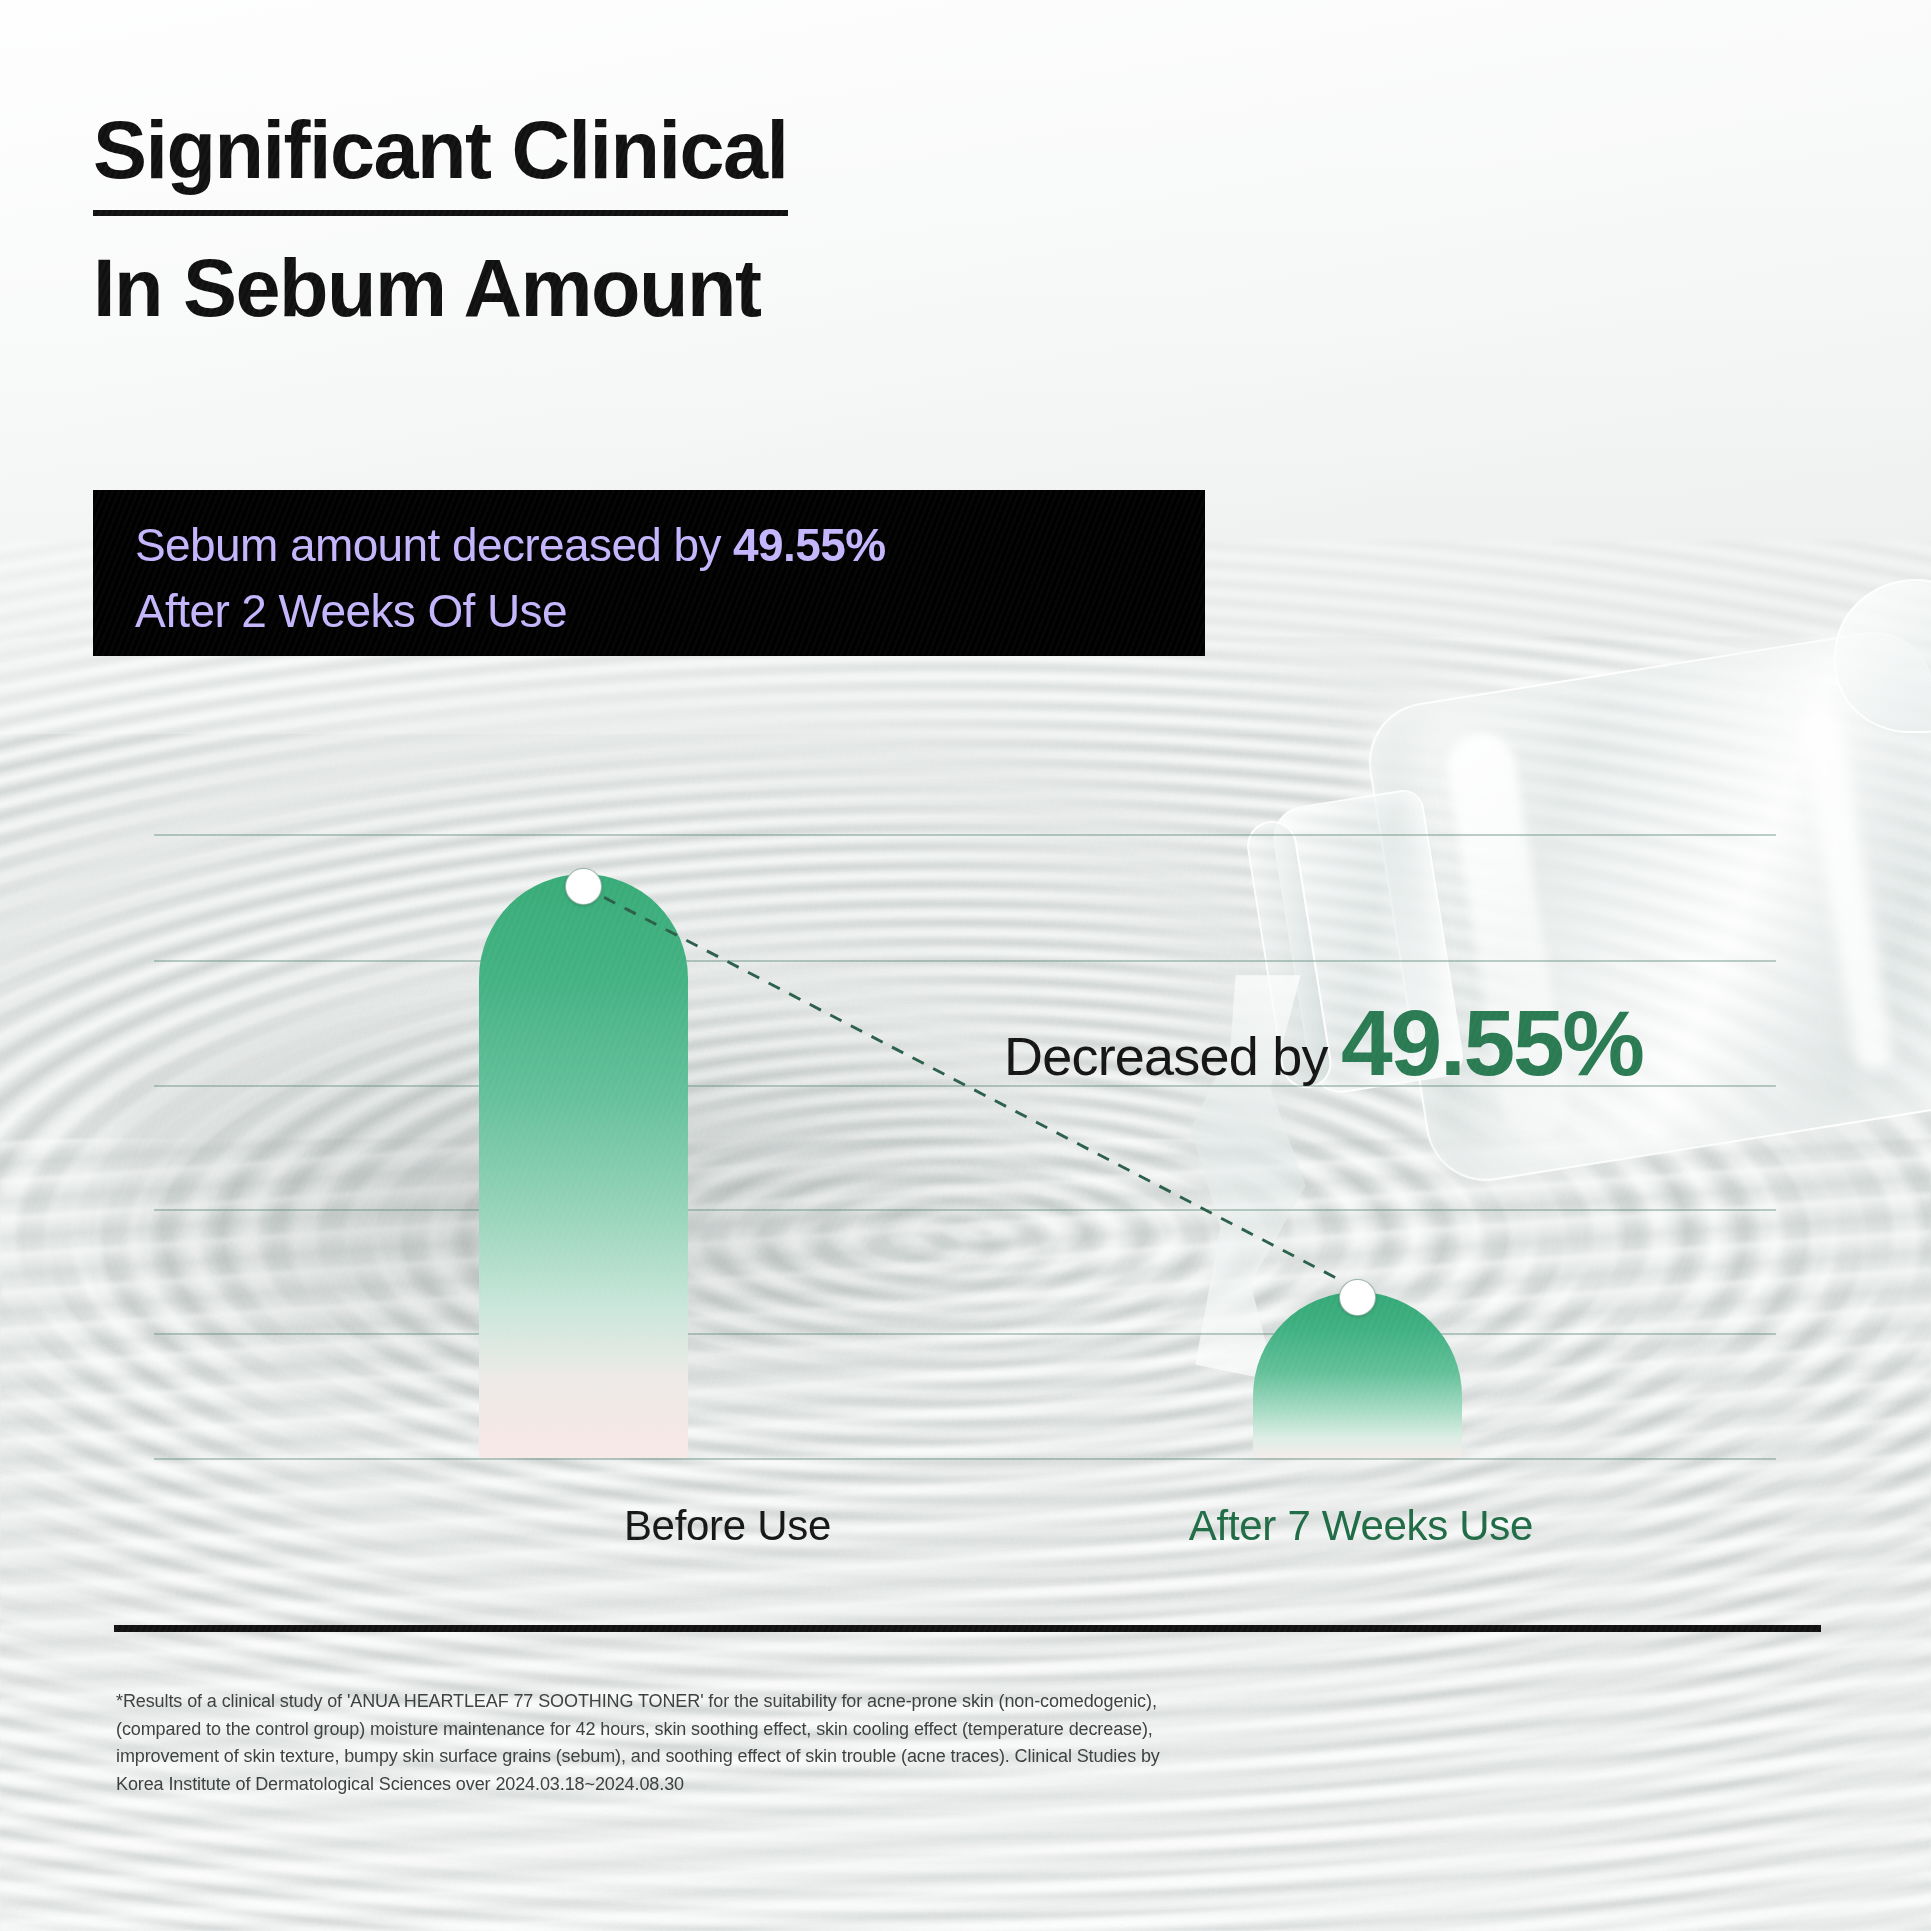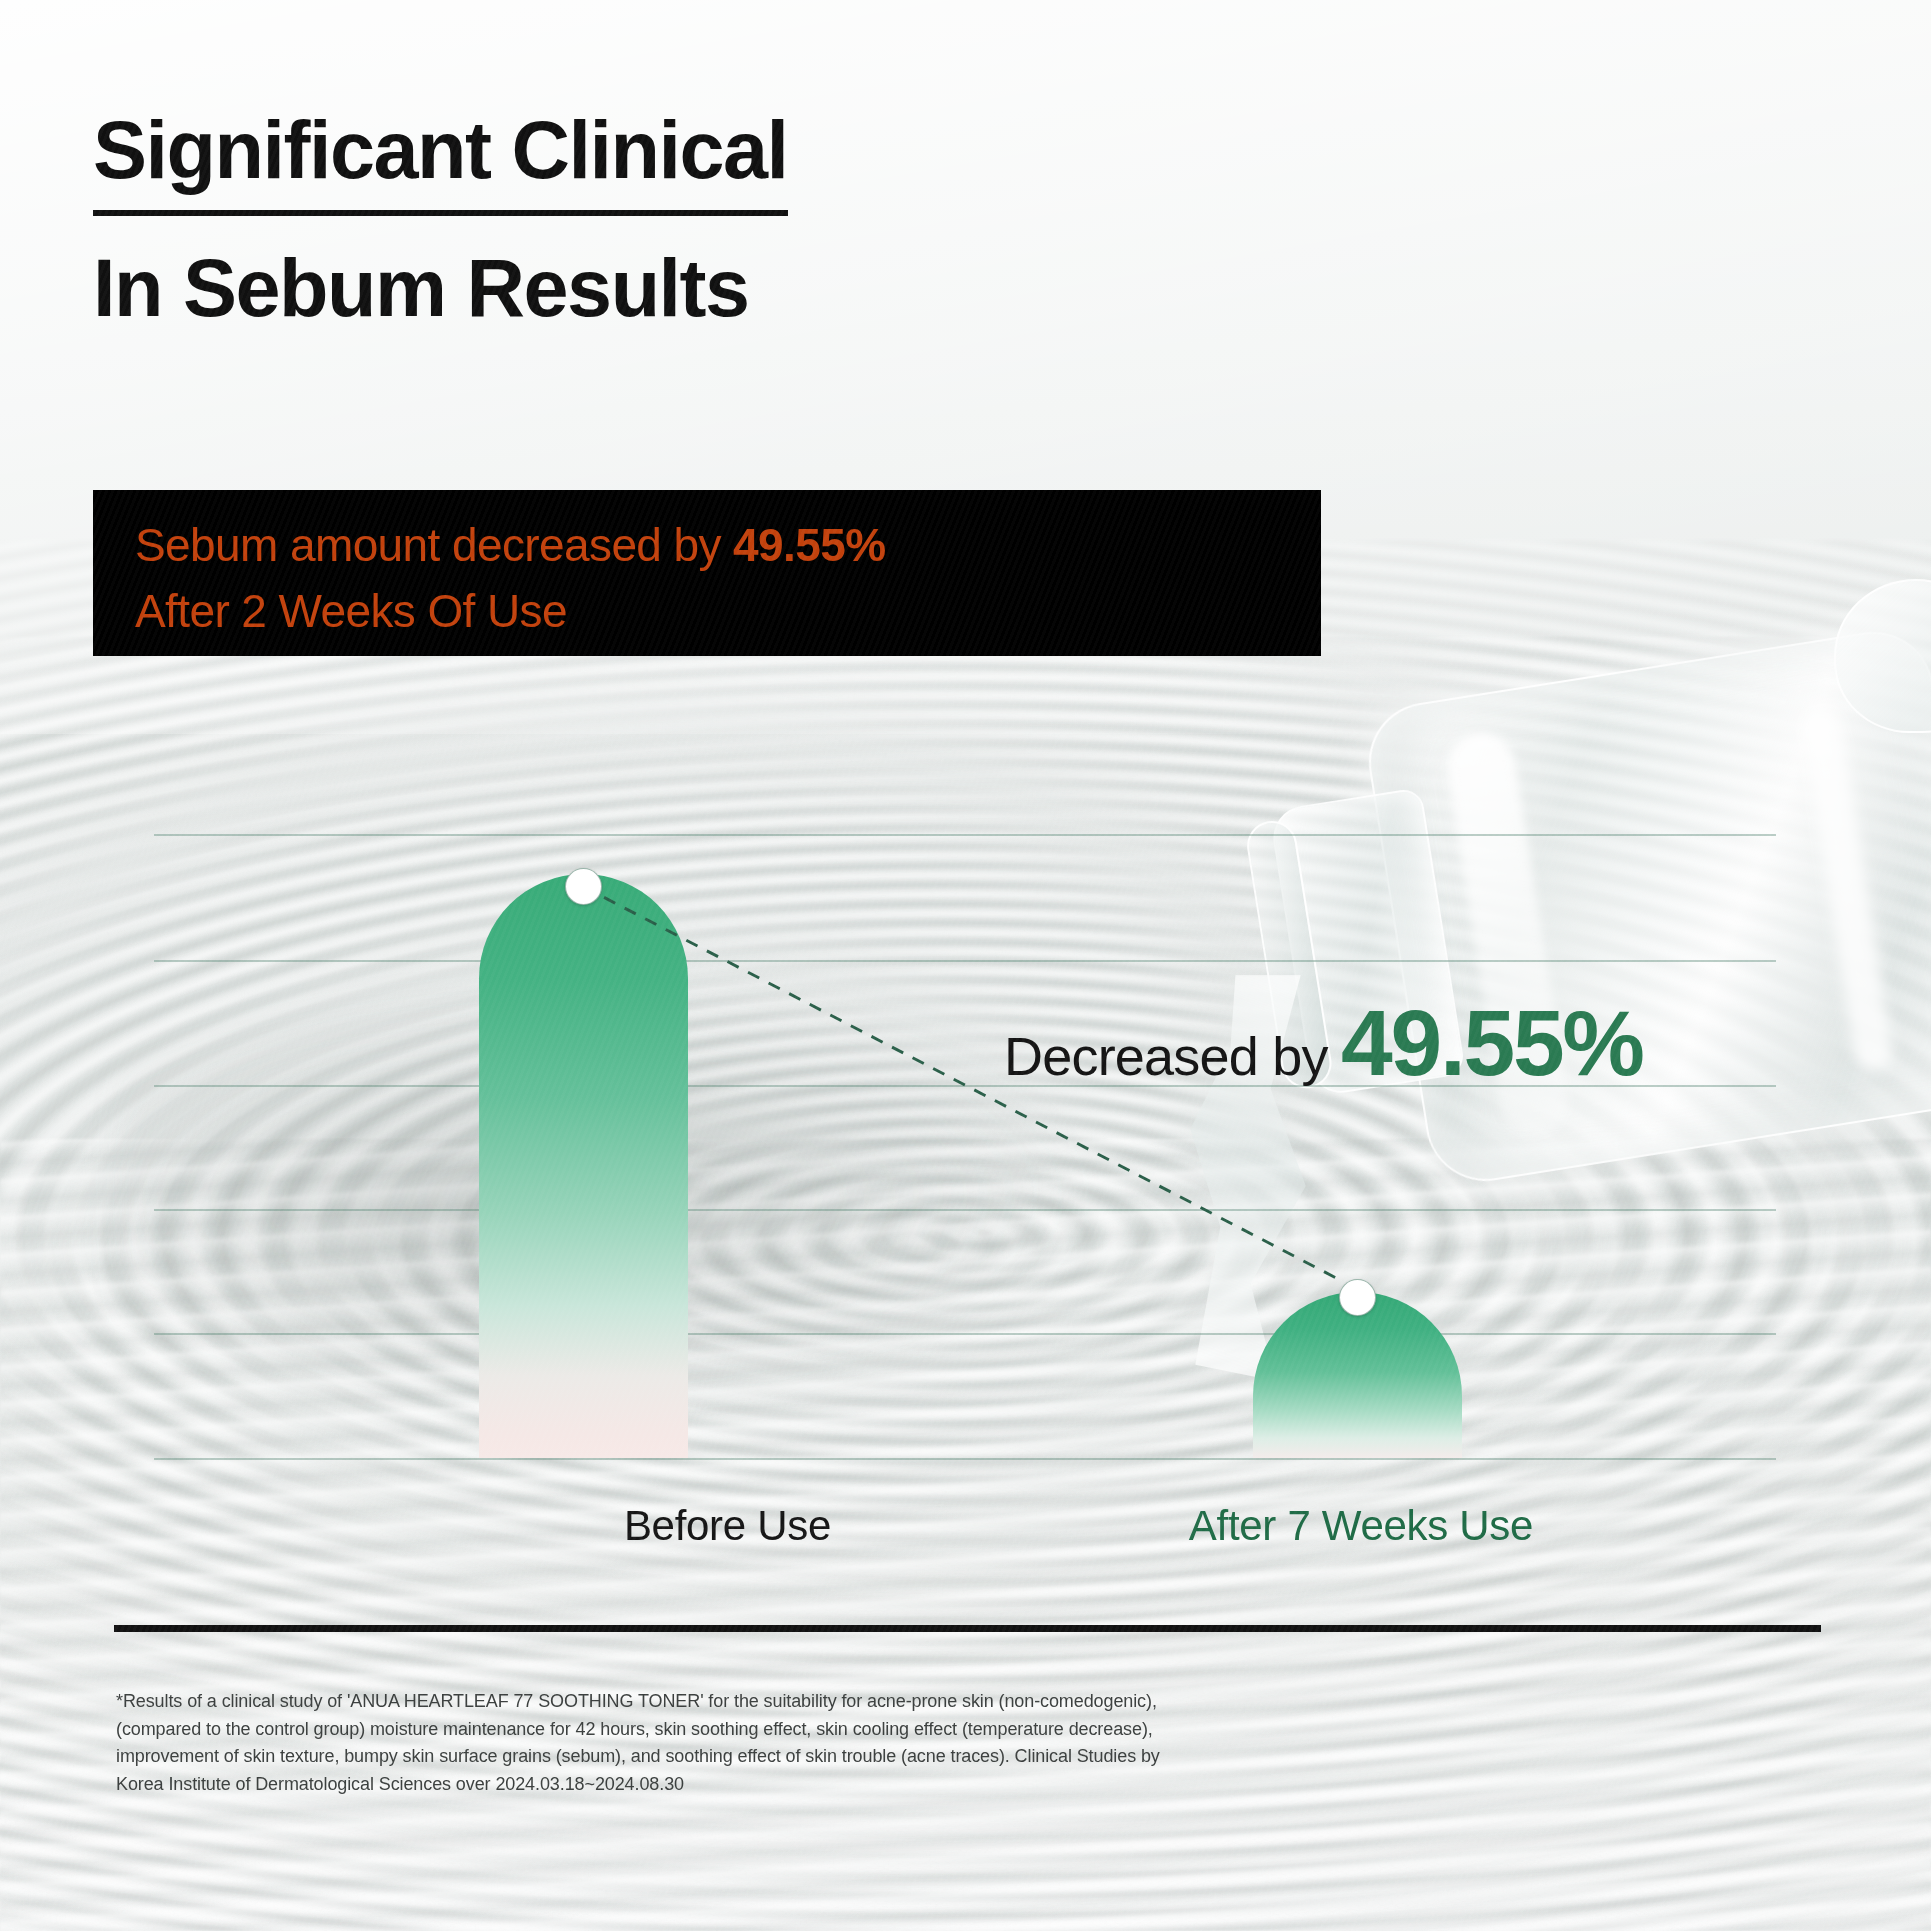--- a/index.html
+++ b/index.html
@@ -126,22 +126,22 @@
 
   .headline{
     position:absolute; left:93px; top:97px; width:1255px;
     font-size:81px; font-weight:700; color:#101010;
     letter-spacing:-1.5px; line-height:1.32;
   }
   .headline .l1{ display:inline-block; border-bottom:6.8px solid #101010; padding-bottom:5.8px; }
   .headline .l2{ display:block; margin-top:19.3px; }
 
   .banner{
-    position:absolute; left:93px; top:490px; width:1228px; height:166px;
-    background:#000; color:#c2410c;
+    position:absolute; left:93px; top:490px; width:1112px; height:166px;
+    background:#000; color:#c4b5fd;
     padding:25px 42px 0 42px;
   }
   .banner .b1{ font-size:46px; font-weight:400; line-height:1.34; letter-spacing:-0.6px;}
   .banner .b1 b{ font-weight:700; }
   .banner .b2{ font-size:46px; font-weight:400; line-height:1.34; letter-spacing:-0.6px; margin-top:3.9px;}
 
   
   #chart{ position:absolute; left:0; top:0; width:1931px; height:1931px; }
   .gridline{
     position:absolute; left:154px; width:1622px; height:1.9px;
@@ -218,21 +218,21 @@
   <div class="bottle-hl1"></div>
   <div class="bottle-hl2"></div>
 </div>
 <div class="pour"></div>
 <div class="cap"></div>
 
 <div id="content">
 
   <div class="headline">
     <span class="l1">Significant Clinical</span>
-    <span class="l2">In Sebum Results</span>
+    <span class="l2">In Sebum Amount</span>
   </div>
 
   <div class="banner">
     <div class="b1">
       <span>Sebum amount decreased by </span><b>49.55%</b>
     </div>
     <div class="b2">After 2 Weeks Of Use</div>
   </div>
 
   <div id="chart">

